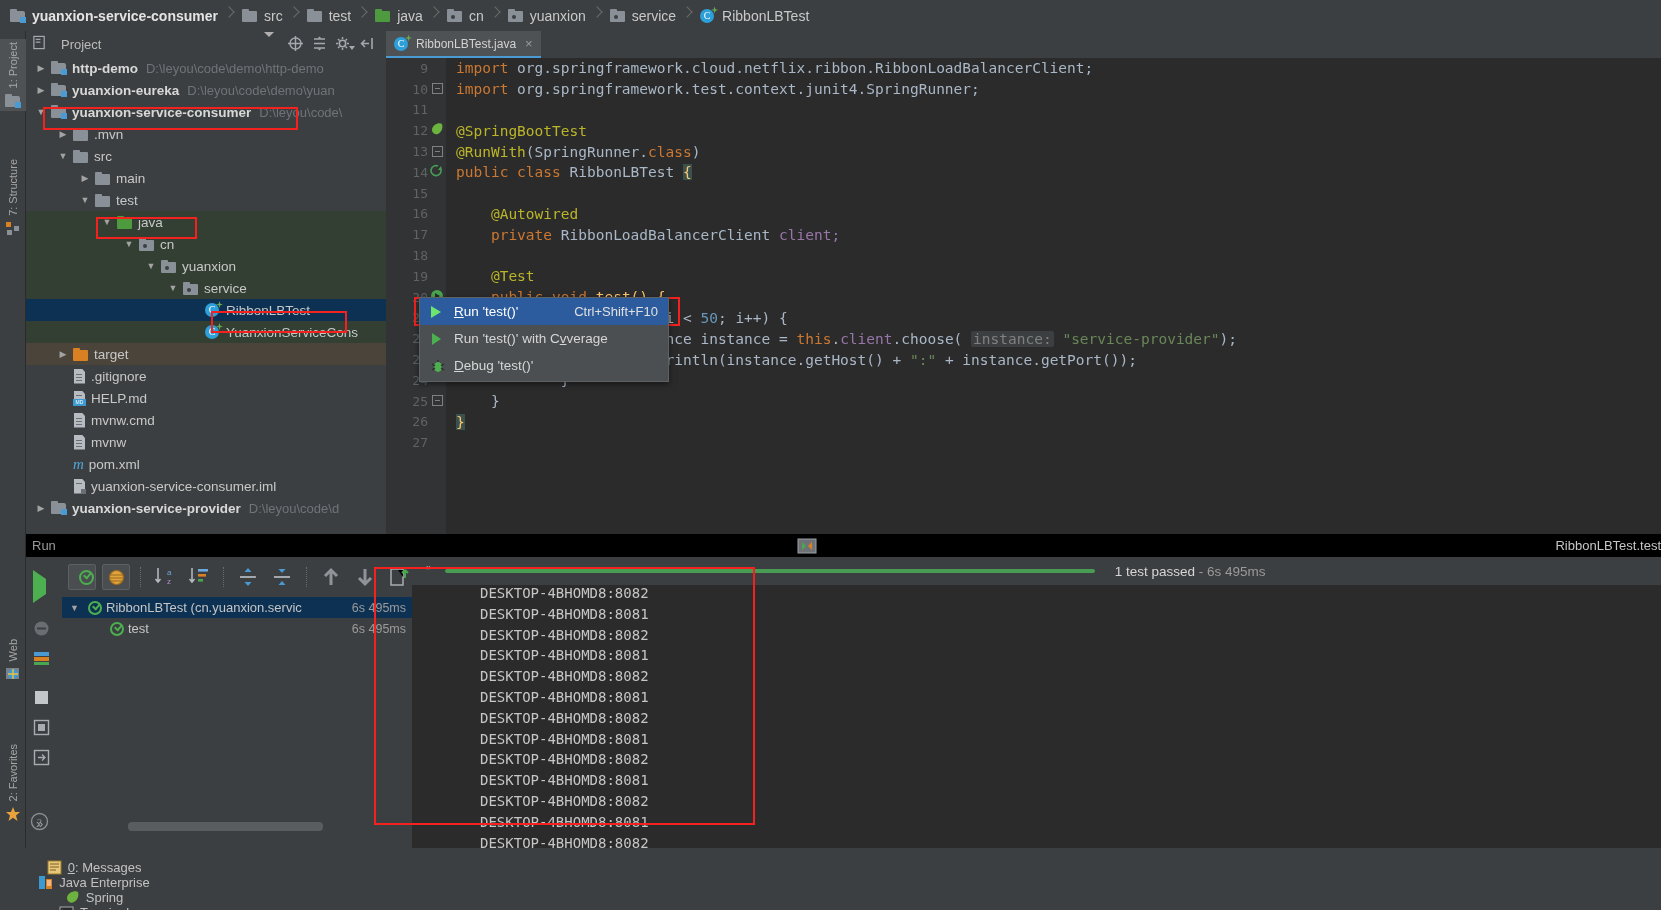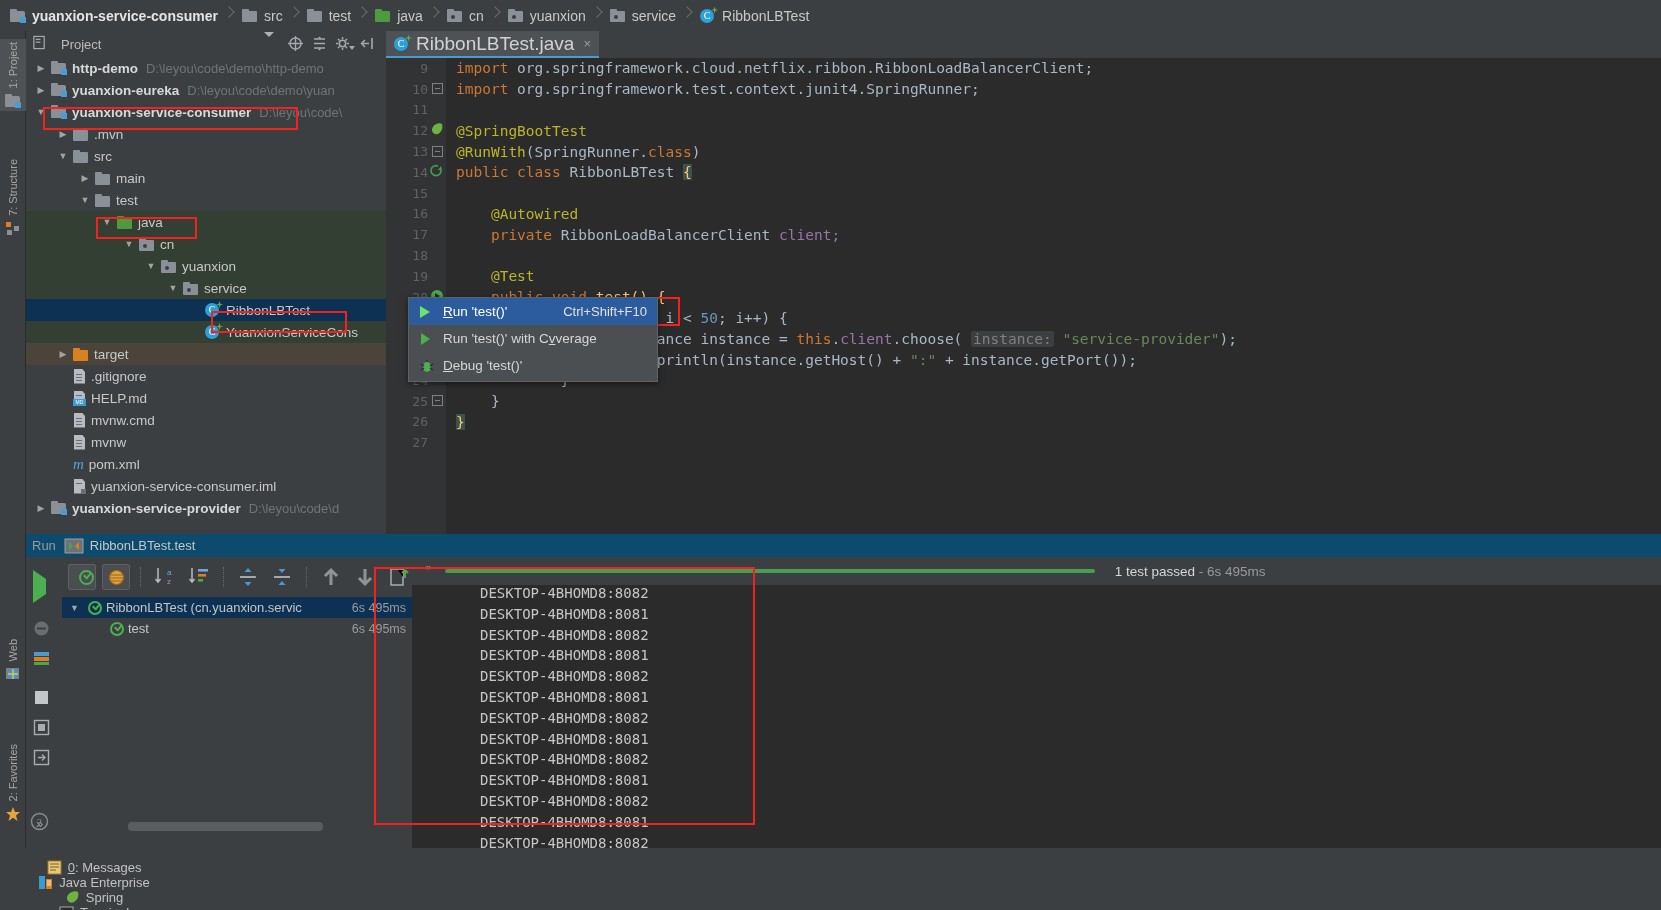--- a/index.html
+++ b/index.html
@@ -97,21 +97,21 @@
   .trow.green { background: #323f32; }
   .trow.sel { background: #0d3153; }
   .trow.target { background: #4a443b; }
 
   .redbox { position: absolute; border: 2px solid #f3221f; pointer-events:none; }
 
   
   .editor { position: absolute; left: 386px; top: 31px; width: 1275px; height: 503px; background: #2b2b2b; }
   .tabbar { height: 27px; background: #3c3f41; display: flex; align-items: stretch; }
   .etab { display: flex; align-items: center; padding: 0 8px 0 8px; background: #4e5254; border-bottom: 2px solid #4a9ad4; }
-  .etab .lbl { margin-left: 6px; font-size: 19px; color: #d2d2d2; }
+  .etab .lbl { margin-left: 6px; font-size: 12px; color: #d2d2d2; }
   .etab .x { margin-left: 9px; color: #9a9a9a; font-size: 13px; }
   .codearea { position: absolute; left: 0; top: 27px; width: 1275px; height: 476px; background: #2b2b2b; }
   .gutter { position: absolute; left: 0; top: 0; width: 60px; height: 476px; background: #313335; }
   .codelines { position: absolute; left: 0; top: 0; width: 1275px; height: 476px;
     font-family: "DejaVu Sans Mono", monospace; font-size: 14.5px; }
   .cline { height: 20.8px; display: flex; align-items: center; white-space: pre; }
   .lnum { width: 42px; text-align: right; color: #606366; font-family:"DejaVu Sans Mono",monospace; font-size:13px; }
   .gmark { width: 18px; text-align: center; }
   .ctext { margin-left: 10px; }
   .k { color: #cc7832; }
@@ -119,35 +119,35 @@
   .s { color: #6a8759; }
   .n { color: #6897bb; }
   .f { color: #9876aa; }
   .t { color: #a9b7c6; }
   .w { color: #ffc66d; }
   .hint { background:#3b3f41; color:#808080; border-radius:2px; padding: 0 2px; }
   .braceHL { background: #3b514d; color:#ffc66d; }
 
   
   .popup {
-    position: absolute; left: 408px; top: 297px; width: 250px; height: 85px;
+    position: absolute; left: 419px; top: 297px; width: 250px; height: 85px;
     background: #4b4f52; border: 1px solid #5e6264; box-shadow: 0 2px 6px rgba(0,0,0,.5);
     z-index: 40;
   }
   .pitem { height: 27px; display: flex; align-items: center; padding-left: 8px; font-size: 13.5px; color: #d6d6d6; }
   .pitem.sel { background: #2d5c9e; color: #ffffff; }
   .pitem .pico { width: 18px; height: 16px; position: relative; margin-right: 8px; }
   .pitem .shortcut { margin-left: auto; margin-right: 10px; font-size: 13px; color: #e0e0e0; }
   .playtri { width:0;height:0;border-left:10px solid #4caf50;border-top:6px solid transparent;border-bottom:6px solid transparent; }
   .playtri.white { border-left-color:#6ee36e; }
   .u { text-decoration: underline; }
 
   
   .runpanel { position: absolute; left: 26px; top: 534px; width: 1635px; height: 314px; background: #3c3f41; }
-  .run-head { height: 23px; display: flex; align-items: center; padding-left: 6px; background:#0c4a6e; }
+  .run-head { height: 23px; display: flex; align-items: center; padding-left: 6px; background:#000000;justify-content:space-between; }
   .run-head .lbl { font-size: 13px; color: #9a9a9a; margin-right: 8px; }
   .run-head .cfg { font-size: 13px; color: #c6c6c6; margin-left: 6px; }
   .runbody { position: absolute; left: 0; top: 23px; width: 1635px; height: 291px; background: #3c3f41; }
   .runtoolbar { position:absolute; left:0; top:0; width: 36px; height: 291px; background:#3c3f41; }
   .toolrow { position: absolute; left: 36px; top: 0; width: 1599px; height: 40px; display: flex; align-items: center; }
   .tbtn { width: 28px; height: 26px; margin: 0 3px; position: relative; }
   .tbtn.boxed { background:#4a4e50; border:1px solid #5c6063; border-radius:2px; }
   .tsep { width: 1px; height: 20px; margin: 0 7px; border-left: 1px dotted #6a6a6a; }
 
   .testtree { position: absolute; left: 36px; top: 40px; width: 350px; height: 251px; background:#3c3f41; }

